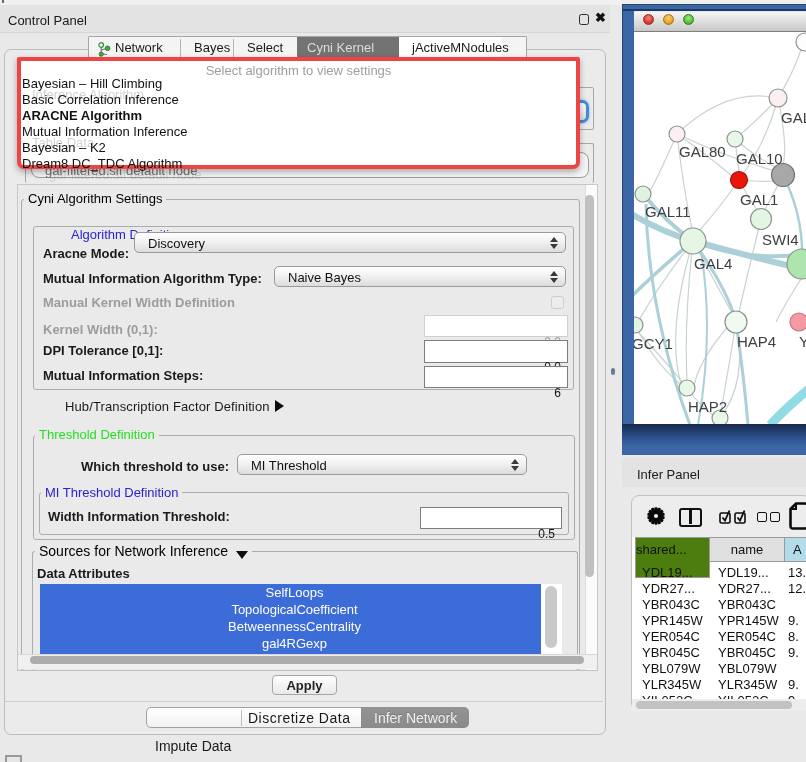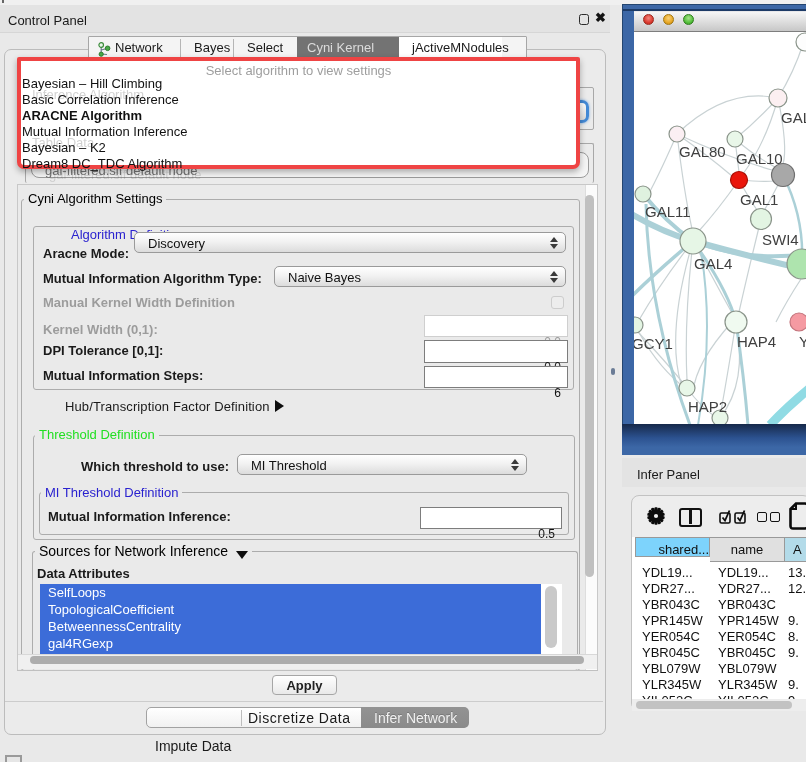--- a/index.html
+++ b/index.html
@@ -104,28 +104,28 @@
 <div class="grp" style="left:33px;top:435px;width:542px;height:105px;"></div>
 <div class="grplab" style="left:35px;top:428px;color:#22df22;">Threshold Definition</div>
 <div class="abs b13" style="left:81px;top:459px;">Which threshold to use:</div>
 <div class="combo" style="left:237px;top:454px;width:290px;height:21px;">
   <div class="abs" style="left:13px;top:3px;">MI Threshold</div>
   <div class="ar"></div>
 </div>
 
 <div class="grp" style="left:39px;top:492px;width:530px;height:43px;"></div>
 <div class="grplab" style="left:41px;top:486px;color:#2a22cf;">MI Threshold Definition</div>
-<div class="abs b13" style="left:48px;top:509px;">Mutual Information Inference:</div>
+<div class="abs b13" style="left:48px;top:509px;">Width Information Threshold:</div>
 <div class="fld" style="left:420px;top:507px;width:142px;height:22px;border:1px solid #7d7d7d;">0.5</div>
 
 <div class="grp" style="left:32px;top:551px;width:546px;height:119px;border-bottom:none;"></div>
 <div class="grplab" style="left:35px;top:544px;font-size:14px;z-index:2;">Sources for Network Inference&nbsp;&nbsp;<span style="display:inline-block;width:0;height:0;border-top:8px solid #0d0d0d;border-left:6.5px solid transparent;border-right:6.5px solid transparent;vertical-align:-3px;"></span></div>
 <div class="abs b13" style="left:37px;top:566px;">Data Attributes</div>
 
-<div class="abs" style="left:40px;top:584px;width:522px;height:72px;background:#ffffff;">
+<div class="abs" style="left:40px;top:584px;width:522px;height:72px;background:#ffffff;text-align:center;">
   <div class="abs" style="left:0;top:0;width:501px;height:72px;background:#3c6cd8;color:#fff;font-size:13px;line-height:17px;padding-left:8px;">SelfLoops<br>TopologicalCoefficient<br>BetweennessCentrality<br>gal4RGexp</div>
   <div class="abs" style="left:505px;top:2px;width:12px;height:62px;background:#c9c9c9;border-radius:6px;"></div>
 </div>
 <div class="abs" style="left:18px;top:654px;width:579px;height:15px;background:#f0f0f0;border-top:1px solid #d8d8d8;"></div>
     <div class="abs" style="left:30px;top:656px;width:554px;height:8px;background:#adadad;border-radius:4px;"></div>
 <div class="abs" style="left:17px;top:670px;width:581px;height:1px;background:#c0c0c0;"></div>
 
 <div class="abs" style="left:272px;top:675px;width:65px;height:20px;border:1px solid #a6a6a6;border-radius:4px;background:linear-gradient(#ffffff,#e9e9e9);text-align:center;font-size:13px;font-weight:bold;color:#222;padding-top:2px;">Apply</div>
 
 <div class="abs" style="left:5px;top:701px;width:598px;height:1px;background:#cccccc;"></div>
@@ -258,21 +258,21 @@
   <path d="M18.5 8.5 L21 11.5 L25.5 1.5" fill="none" stroke="#0d0d0d" stroke-width="1.8"></path>
 </svg>
 <div class="abs" style="left:757px;top:512px;width:10px;height:10px;border:1.5px solid #111;border-radius:2px;"></div>
 <div class="abs" style="left:770px;top:512px;width:10px;height:10px;border:1.5px solid #111;border-radius:2px;"></div>
 <svg class="abs" style="left:789px;top:502px;" width="20" height="28" viewBox="0 0 20 28">
   <path d="M7 1.5 L16 1.5 Q18.5 1.5 18.5 4 L18.5 24 Q18.5 26.5 16 26.5 L4 26.5 Q1.5 26.5 1.5 24 L1.5 7 Z" fill="none" stroke="#0b0b0b" stroke-width="2.6"></path>
   <path d="M7 1.5 L7 7 L1.5 7" fill="none" stroke="#0b0b0b" stroke-width="2"></path>
 </svg>
 
 <div class="abs" style="left:632px;top:537px;width:174px;height:162px;background:#ffffff;overflow:hidden;">
-  <div class="abs" style="left:3px;top:0;width:75px;height:20px;background:#7dd3fc;border:1px solid #999;text-align:right;font-size:13px;color:#111;padding-top:4px;">shared...</div>
+  <div class="abs" style="left:3px;top:0;width:75px;height:41px;background:#4d7c0f;border:1px solid #999;text-align:left;font-size:13px;color:#111;padding-top:4px;">shared...</div>
   <div class="abs" style="left:78px;top:0;width:75px;height:25px;background:#e0e0e0;border:1px solid #999;border-left:none;text-align:center;font-size:13px;color:#111;padding-top:4px;">name</div>
   <div class="abs" style="left:153px;top:0;width:30px;height:25px;background:#b3dbe9;border:1px solid #999;border-left:none;font-size:13px;color:#111;padding-top:4px;padding-left:8px;">A</div>
   <div class="abs" style="left:10px;top:28px;font-size:13px;line-height:16px;color:#111;">YDL19...<br>YDR27...<br>YBR043C<br>YPR145W<br>YER054C<br>YBR045C<br>YBL079W<br>YLR345W<br>YIL052C</div>
   <div class="abs" style="left:86px;top:28px;font-size:13px;line-height:16px;color:#111;">YDL19...<br>YDR27...<br>YBR043C<br>YPR145W<br>YER054C<br>YBR045C<br>YBL079W<br>YLR345W<br>YIL052C</div>
   <div class="abs" style="left:156px;top:28px;font-size:13px;line-height:16px;color:#111;">13...<br>12...<br><br>9.<br>8.<br>9.<br><br>9.<br>9.</div>
 </div>
 <div class="abs" style="left:632px;top:699px;width:174px;height:12px;background:#ededed;"></div>
 <div class="abs" style="left:636px;top:701px;width:156px;height:8px;background:#c2c2c2;border-radius:4px;"></div>
 
 </div>

